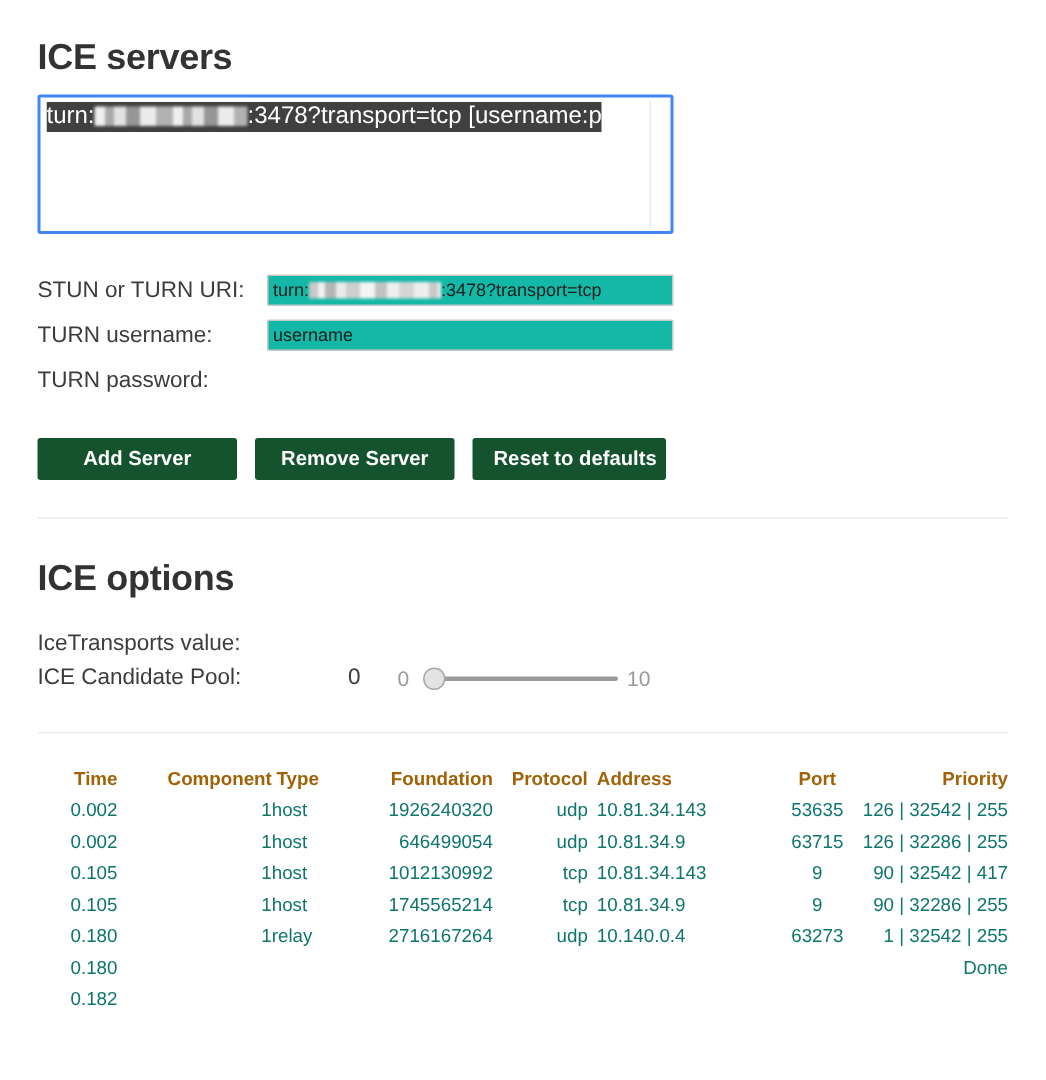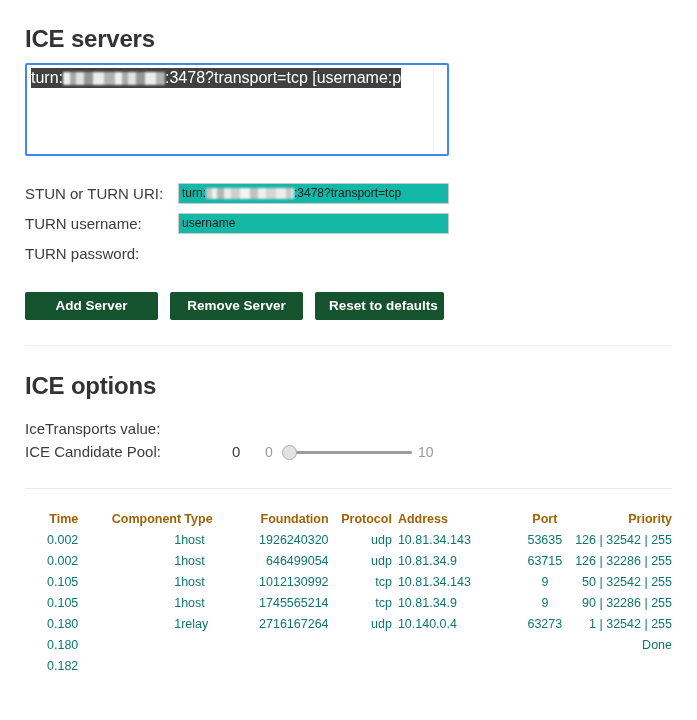--- a/index.html
+++ b/index.html
@@ -380,21 +380,21 @@
           <td class="col-prio">126 | 32286 | 255</td>
         </tr>
         <tr>
           <td class="col-time">0.105</td>
           <td class="col-comp">1</td>
           <td class="col-type">host</td>
           <td class="col-found">1012130992</td>
           <td class="col-proto">tcp</td>
           <td class="col-addr">10.81.34.143</td>
           <td class="col-port">9</td>
-          <td class="col-prio">50 | 32542 | 255</td>
+          <td class="col-prio">90 | 32542 | 417</td>
         </tr>
         <tr>
           <td class="col-time">0.105</td>
           <td class="col-comp">1</td>
           <td class="col-type">host</td>
           <td class="col-found">1745565214</td>
           <td class="col-proto">tcp</td>
           <td class="col-addr">10.81.34.9</td>
           <td class="col-port">9</td>
           <td class="col-prio">90 | 32286 | 255</td>

